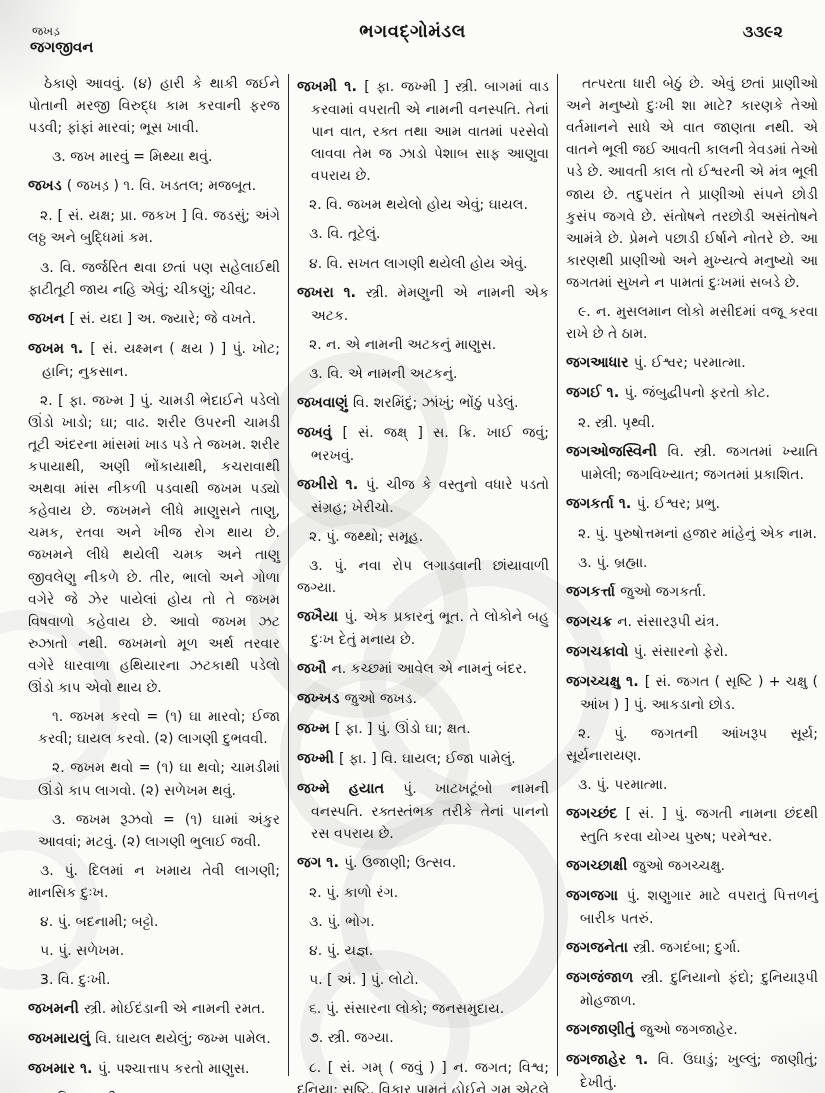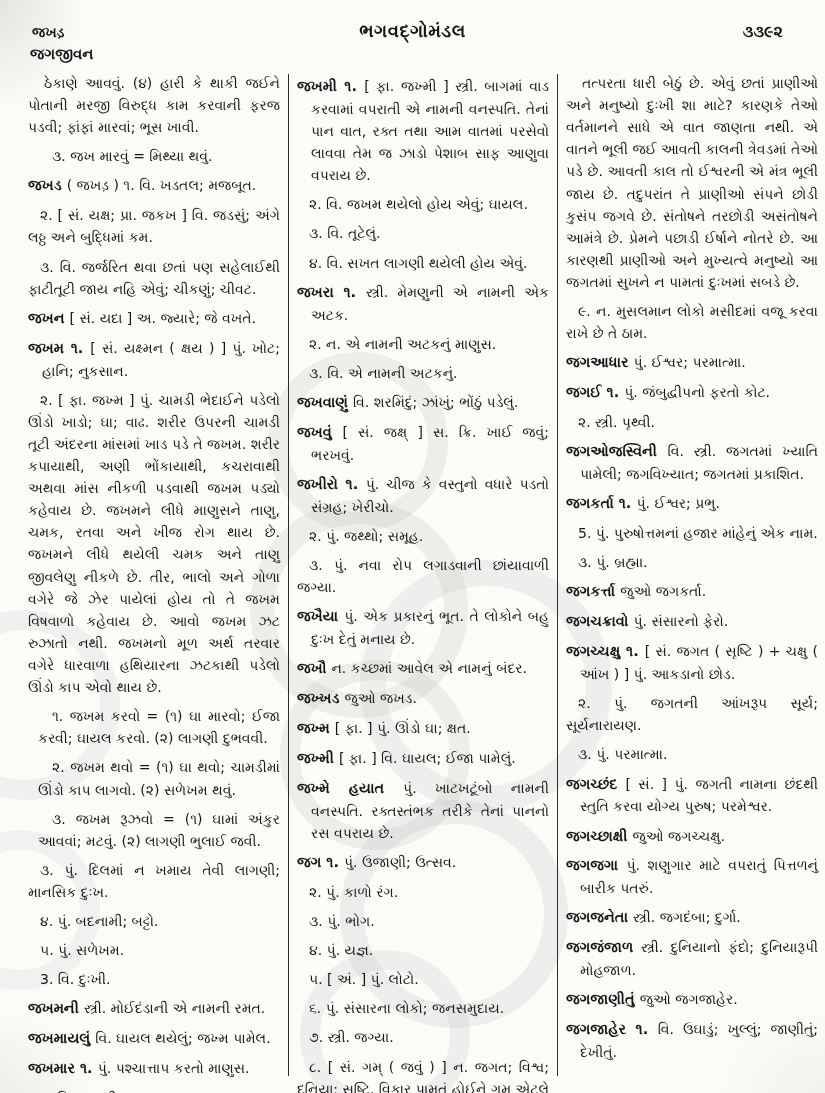--- a/index.html
+++ b/index.html
@@ -12,24 +12,24 @@
     overflow:hidden;
   }
   .page{position:absolute;inset:0;
     background:
       radial-gradient(ellipse 120px 160px at 0% 0%, rgba(120,120,120,.18), rgba(0,0,0,0) 70%),
       radial-gradient(ellipse 140px 120px at 0% 100%, rgba(140,140,140,.12), rgba(0,0,0,0) 70%),
       radial-gradient(ellipse 160px 120px at 100% 100%, rgba(150,150,150,.10), rgba(0,0,0,0) 70%),
       #fbfbf8;
   }
   
-  .running-head-left{position:absolute;top:24px;left:32px;font-weight:bold;font-size:14px;}
+  .running-head-left{position:absolute;top:24px;left:32px;font-weight:normal;font-size:12px;}
   .page-title{position:absolute;top:20px;left:0;width:100%;text-align:center;font-weight:bold;font-size:18px;letter-spacing:.5px;}
   .page-number{position:absolute;top:22px;right:42px;font-weight:bold;font-size:16px;}
-  .running-head-sub{position:absolute;top:45px;left:30px;font-weight:bold;font-size:15px;}
+  .running-head-sub{position:absolute;top:38px;left:30px;font-weight:bold;font-size:15px;}
   
   .watermark{position:absolute;inset:0;pointer-events:none;}
   .wm{position:absolute;border-radius:50%;border:20px solid #b9b9b9;opacity:.22;}
   .wm1{left:268px;top:352px;width:140px;height:140px;}
   .wm2{left:250px;top:500px;width:170px;height:170px;border-width:24px;}
   .wm3{left:280px;top:660px;width:150px;height:150px;}
   .wm4{left:360px;top:560px;width:200px;height:200px;border-width:26px;opacity:.18;}
   .wm5{left:340px;top:800px;width:180px;height:180px;border-width:24px;opacity:.20;}
   .wm6{left:300px;top:950px;width:130px;height:130px;opacity:.18;}
   .wm7{left:-70px;top:610px;width:150px;height:150px;opacity:.16;}
@@ -120,23 +120,24 @@
       </div>
     <div class="col-divider"></div>
     <div class="column">
         <p class="para body">તત્પરતા ધારી બેઠું છે. એવું છતાં પ્રાણીઓ અને મનુષ્યો દુઃખી શા માટે? કારણકે તેઓ વર્તમાનને સાધે એ વાત જાણતા નથી. એ વાતને ભૂલી જઈ આવતી કાલની ત્રેવડમાં તેઓ પડે છે. આવતી કાલ તો ઈશ્વરની એ મંત્ર ભૂલી જાય છે. તદુપરાંત તે પ્રાણીઓ સંપને છોડી કુસંપ જગવે છે. સંતોષને તરછોડી અસંતોષને આમંત્રે છે. પ્રેમને પછાડી ઈર્ષાને નોતરે છે. આ કારણથી પ્રાણીઓ અને મુખ્યત્વે મનુષ્યો આ જગતમાં સુખને ન પામતાં દુઃખમાં સબડે છે.</p>
         <p class="para sense">૯. ન. મુસલમાન લોકો મસીદમાં વજૂ કરવા રાખે છે તે ઠામ.</p>
         <p class="para entry"><span class="headword">જગઆધાર </span>પું. ઈશ્વર; પરમાત્મા.</p>
         <p class="para entry"><span class="headword">જગઈ ૧. </span>પું. જંબુદ્વીપનો ફરતો કોટ.</p>
         <p class="para sense">૨. સ્ત્રી. પૃથ્વી.</p>
         <p class="para entry"><span class="headword">જગઓજસ્વિની </span>વિ. સ્ત્રી. જગતમાં ખ્યાતિ પામેલી; જગવિખ્યાત; જગતમાં પ્રકાશિત.</p>
         <p class="para entry"><span class="headword">જગકર્તા ૧. </span>પું. ઈશ્વર; પ્રભુ.</p>
-        <p class="para sense">5. પું. પુરુષોત્તમનાં હજાર માંહેનું એક નામ.</p>
+        <p class="para sense">૨. પું. પુરુષોત્તમનાં હજાર માંહેનું એક નામ.</p>
         <p class="para sense">૩. પું. બ્રહ્મા.</p>
         <p class="para entry"><span class="headword">જગકર્ત્તા </span>જુઓ જગકર્તા.</p>
+        <p class="para entry"><span class="headword">જગચક્ર </span>ન. સંસારરૂપી યંત્ર.</p>
         <p class="para entry"><span class="headword">જગચક્રાવો </span>પું. સંસારનો ફેરો.</p>
         <p class="para entry"><span class="headword">જગચ્ચક્ષુ ૧. </span>[ સં. જગત ( સૃષ્ટિ ) + ચક્ષુ ( આંખ ) ] પું. આકડાનો છોડ.</p>
         <p class="para sense">૨. પું. જગતની આંખરૂપ સૂર્ય; સૂર્યનારાયણ.</p>
         <p class="para sense">૩. પું. પરમાત્મા.</p>
         <p class="para entry"><span class="headword">જગચ્છંદ </span>[ સં. ] પું. જગતી નામના છંદથી સ્તુતિ કરવા યોગ્ય પુરુષ; પરમેશ્વર.</p>
         <p class="para entry"><span class="headword">જગચ્છાક્ષી </span>જુઓ જગચ્ચક્ષુ.</p>
         <p class="para entry"><span class="headword">જગજગા </span>પું. શણુગાર માટે વપરાતું પિત્તળનું બારીક પતરું.</p>
         <p class="para entry"><span class="headword">જગજનેતા </span>સ્ત્રી. જગદંબા; દુર્ગા.</p>
         <p class="para entry"><span class="headword">જગજંજાળ </span>સ્ત્રી. દુનિયાનો ફંદો; દુનિયારૂપી મોહજાળ.</p>
         <p class="para entry"><span class="headword">જગજાણીતું </span>જુઓ જગજાહેર.</p>

